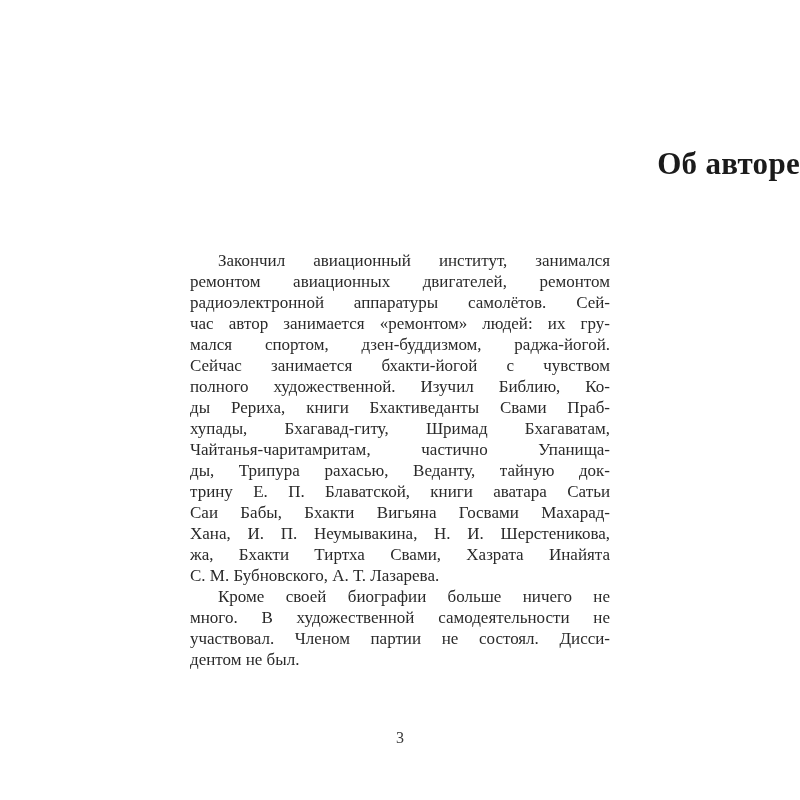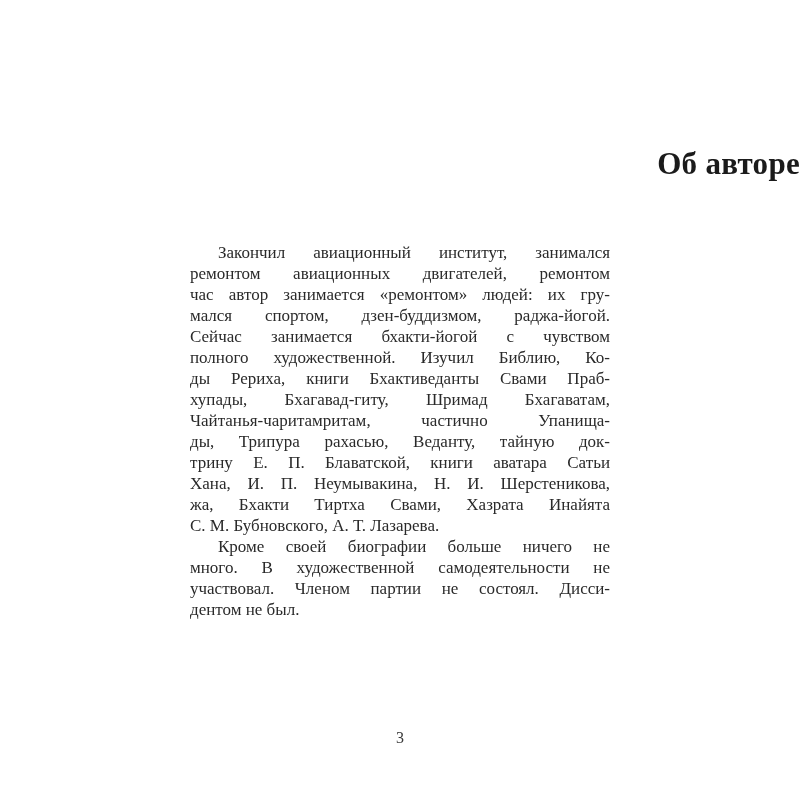--- a/index.html
+++ b/index.html
@@ -24,21 +24,21 @@
     margin: 0;
     text-align: right;
     font-size: 31px;
     line-height: 40px;
     font-weight: 700;
     color: #1b1b1b;
     letter-spacing: 0.3px;
   }
   .body-text {
     position: absolute;
-    top: 242px;
+    top: 250px;
     left: 190px;
     width: 420px;
     font-size: 17px;
     color: #2a2a2a;
   }
   .para {
     margin: 0;
     padding: 0;
   }
   .line {
@@ -70,29 +70,31 @@
 
 <div class="page">
 
   <h1 class="title">Об авторе</h1>
 
   <div class="body-text">
 
     <div class="para">
       <div class="line indent">Закончил авиационный институт, занимался</div>
       <div class="line">ремонтом авиационных двигателей, ремонтом</div>
+      <div class="line">радиоэлектронной аппаратуры самолётов. Сей-</div>
       <div class="line">час автор занимается «ремонтом» людей: их гру-</div>
       <div class="line">мался спортом, дзен-буддизмом, раджа-йогой.</div>
       <div class="line">Сейчас занимается бхакти-йогой с чувством</div>
       <div class="line">полного художественной. Изучил Библию, Ко-</div>
       <div class="line">ды Рериха, книги Бхактиведанты Свами Праб-</div>
       <div class="line">хупады, Бхагавад-гиту, Шримад Бхагаватам,</div>
       <div class="line">Чайтанья-чаритамритам, частично Упанища-</div>
       <div class="line">ды, Трипура рахасью, Веданту, тайную док-</div>
       <div class="line">трину Е. П. Блаватской, книги аватара Сатьи</div>
+      <div class="line">Саи Бабы, Бхакти Вигьяна Госвами Махарад-</div>
       <div class="line">Хана, И. П. Неумывакина, Н. И. Шерстеникова,</div>
       <div class="line">жа, Бхакти Тиртха Свами, Хазрата Инайята</div>
       <div class="line last">С. М. Бубновского, А. Т. Лазарева.</div>
     </div>
 
     <div class="para">
       <div class="line indent">Кроме своей биографии больше ничего не</div>
       <div class="line">много. В художественной самодеятельности не</div>
       <div class="line">участвовал. Членом партии не состоял. Дисси-</div>
       <div class="line last">дентом не был.</div>

